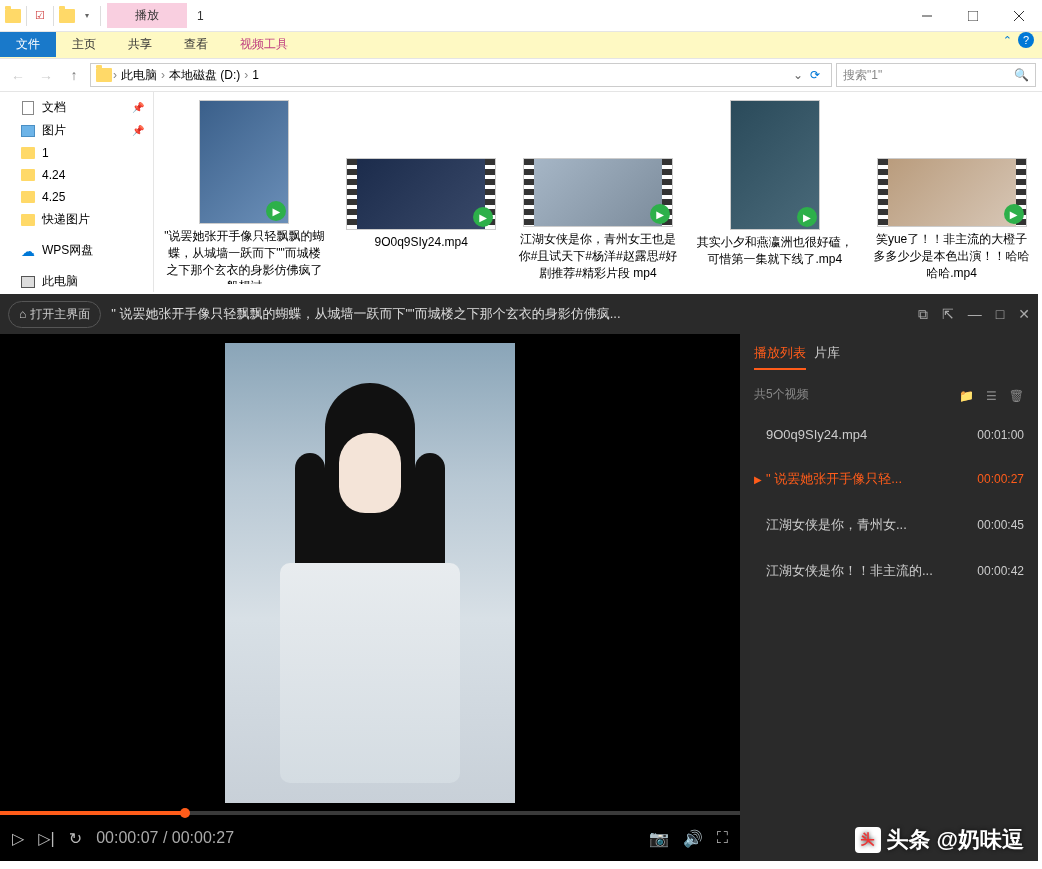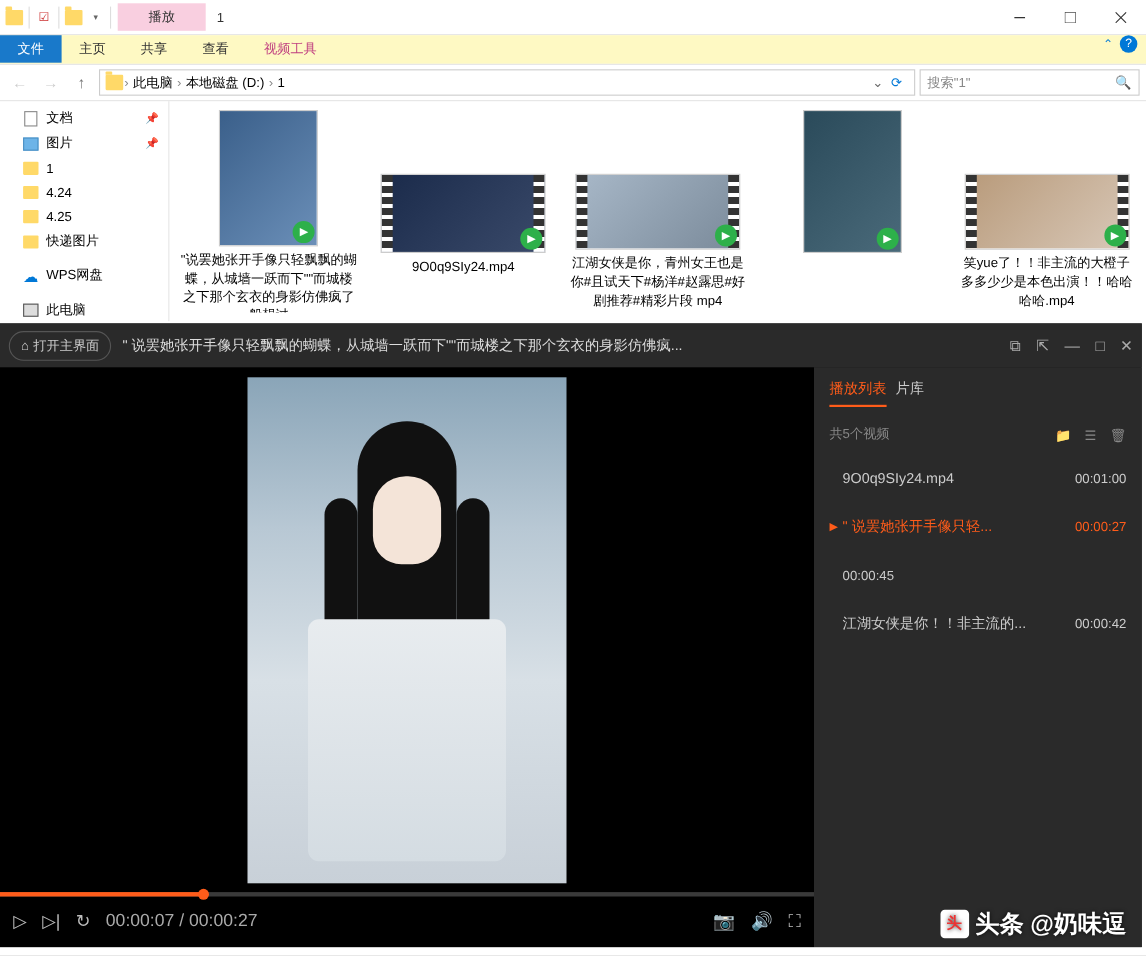--- a/index.html
+++ b/index.html
@@ -242,20 +242,21 @@
           <div class="film-edge film-right"></div>
           <div class="play-badge">▶</div>
         </div>
       <div class="file-name">江湖女侠是你，青州女王也是你#且试天下#杨洋#赵露思#好剧推荐#精彩片段 mp4</div>
     </div>
     <div class="file-item">
       <div class="file-thumb tall">
           <div class="thumb-fill d"></div>
           <div class="play-badge">▶</div>
         </div>
+      <div class="file-name">其实小夕和燕瀛洲也很好磕，可惜第一集就下线了.mp4</div>
     </div>
     <div class="file-item">
       <div class="file-thumb mid">
           <div class="film-edge film-left"></div>
           <div class="thumb-fill e"></div>
           <div class="film-edge film-right"></div>
           <div class="play-badge">▶</div>
         </div>
       <div class="file-name">笑yue了！！非主流的大橙子多多少少是本色出演！！哈哈哈哈.mp4</div>
     </div>
@@ -321,20 +322,21 @@
             <span class="name">9O0q9SIy24.mp4</span>
             <span class="dur">00:01:00</span>
           </div>
           <div class="pl-item active">
             <span class="marker">▶</span>
             <span class="name">" 说罢她张开手像只轻...</span>
             <span class="dur">00:00:27</span>
           </div>
           <div class="pl-item">
             <span class="marker"></span>
+            <span class="name">江湖女侠是你，青州女...</span>
             <span class="dur">00:00:45</span>
           </div>
           <div class="pl-item">
             <span class="marker"></span>
             <span class="name">江湖女侠是你！！非主流的...</span>
             <span class="dur">00:00:42</span>
           </div>
         </div>
     </div>
   </div>

